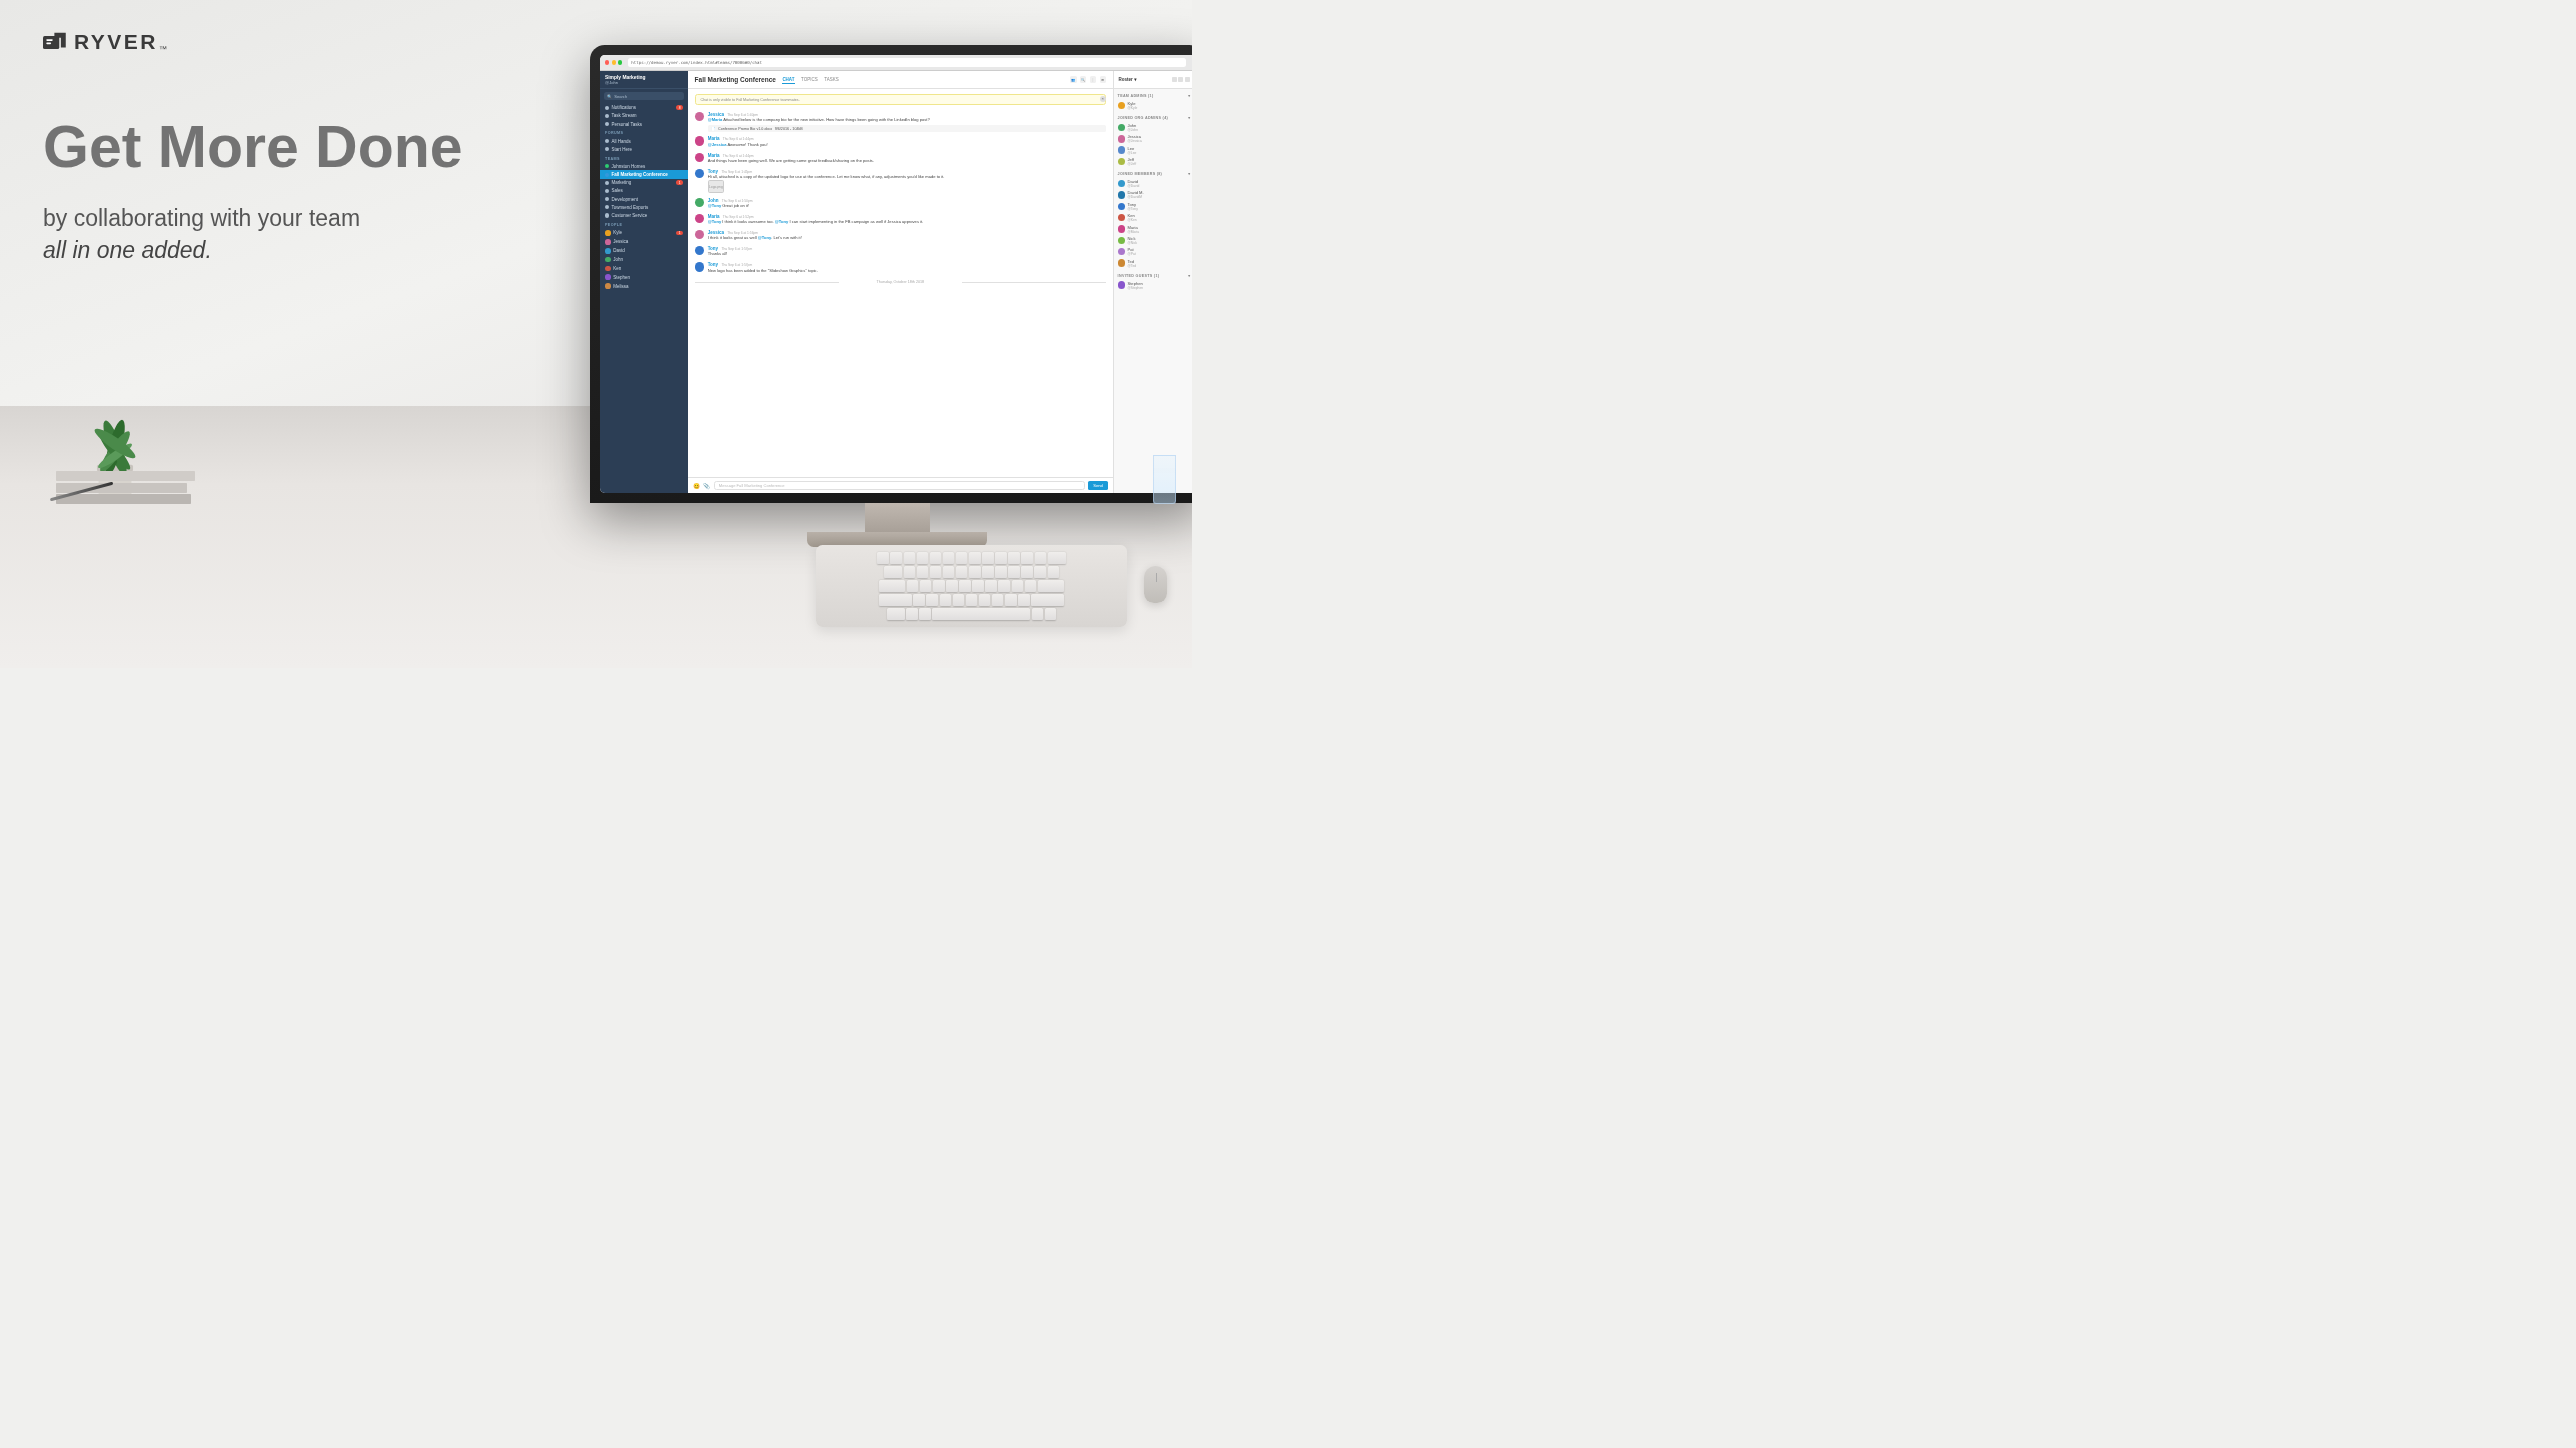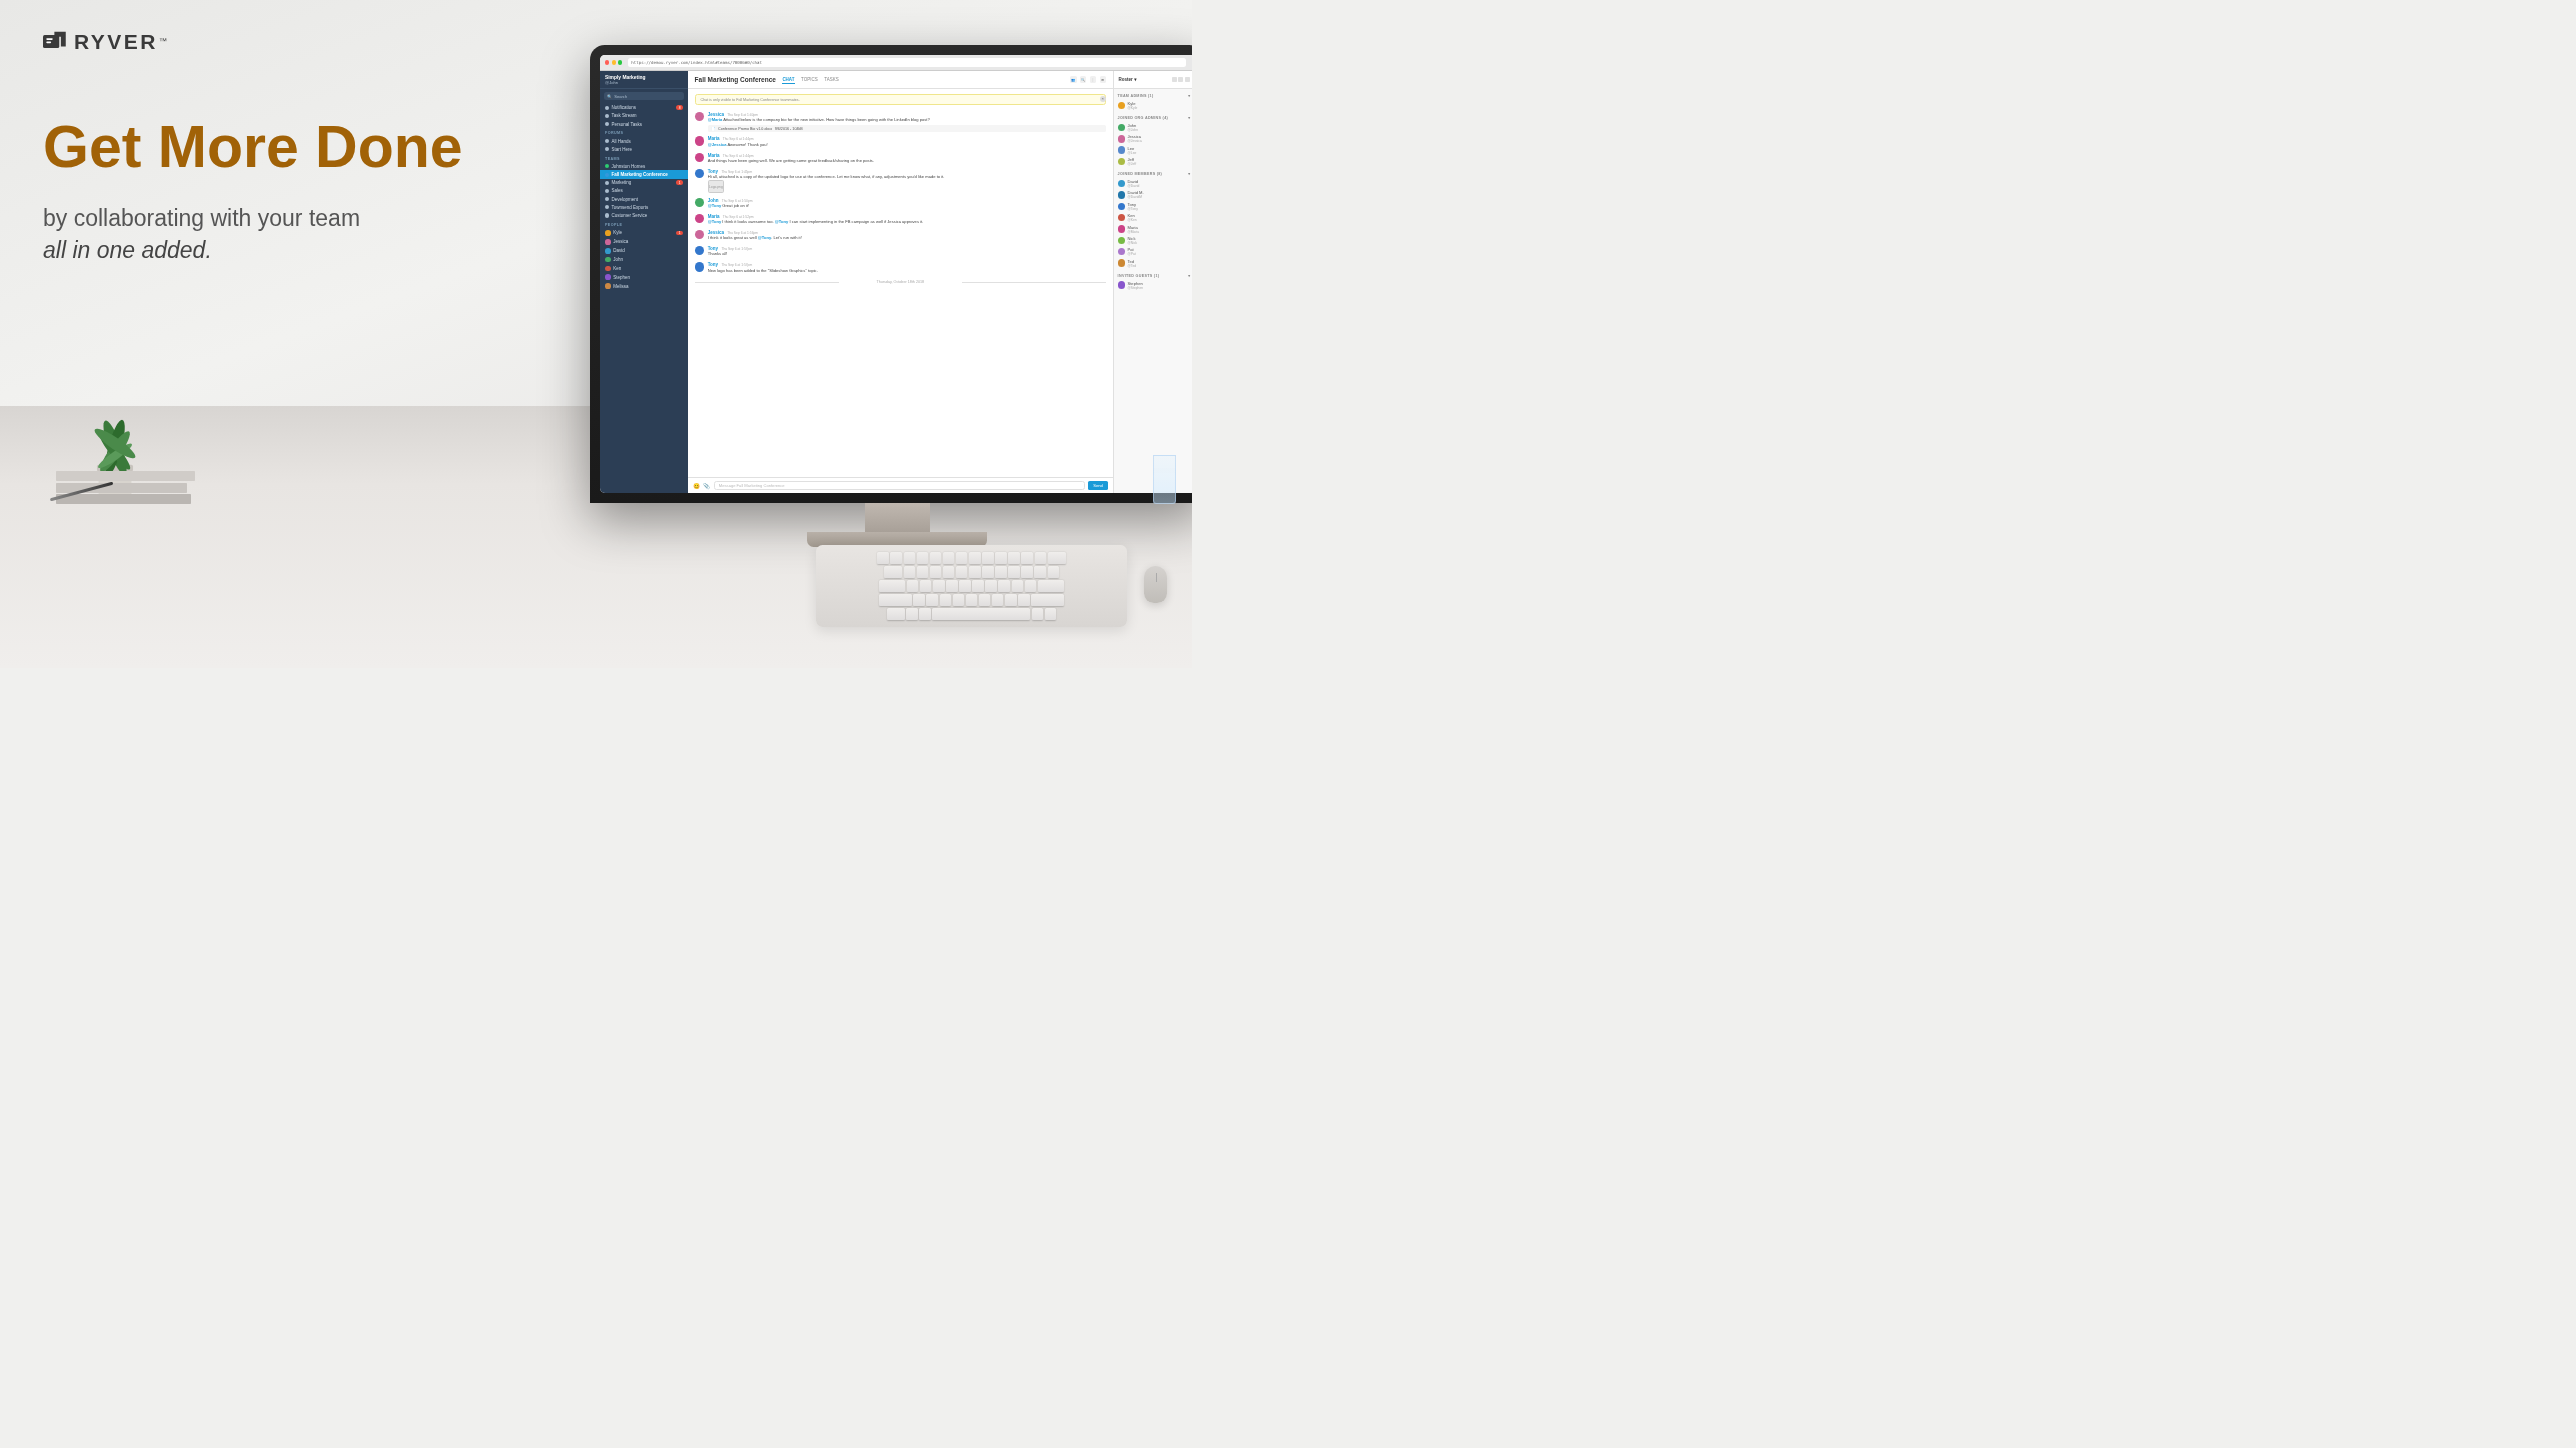--- a/index.html
+++ b/index.html
@@ -29,21 +29,21 @@
       height: 262px;
       background: linear-gradient(180deg, #d8d5d2 0%, #e8e5e2 30%, #f0eeec 100%);
     }
 
     
     .logo-area {
       position: absolute;
       top: 29.5px;
       left: 43px;
       display: flex;
-      align-items: center;
+      align-items: flex-end;
       gap: 0;
     }
 
     .logo-icon {
       width: 26px;
       height: 23px;
       margin-right: 4.9px;
     }
 
     .logo-text {
@@ -64,21 +64,21 @@
     .hero-content {
       position: absolute;
       top: 115px;
       left: 43px;
       max-width: 475px;
     }
 
     .hero-title {
       font-size: 59px;
       font-weight: 700;
-      color: #a16207;
+      color: #737373;
       line-height: 1.1;
       margin-bottom: 16.4px;
     }
 
     .hero-sub {
       font-size: 23px;
       color: #555;
       line-height: 1.4;
       font-weight: 400;
       margin-top: 22px;

